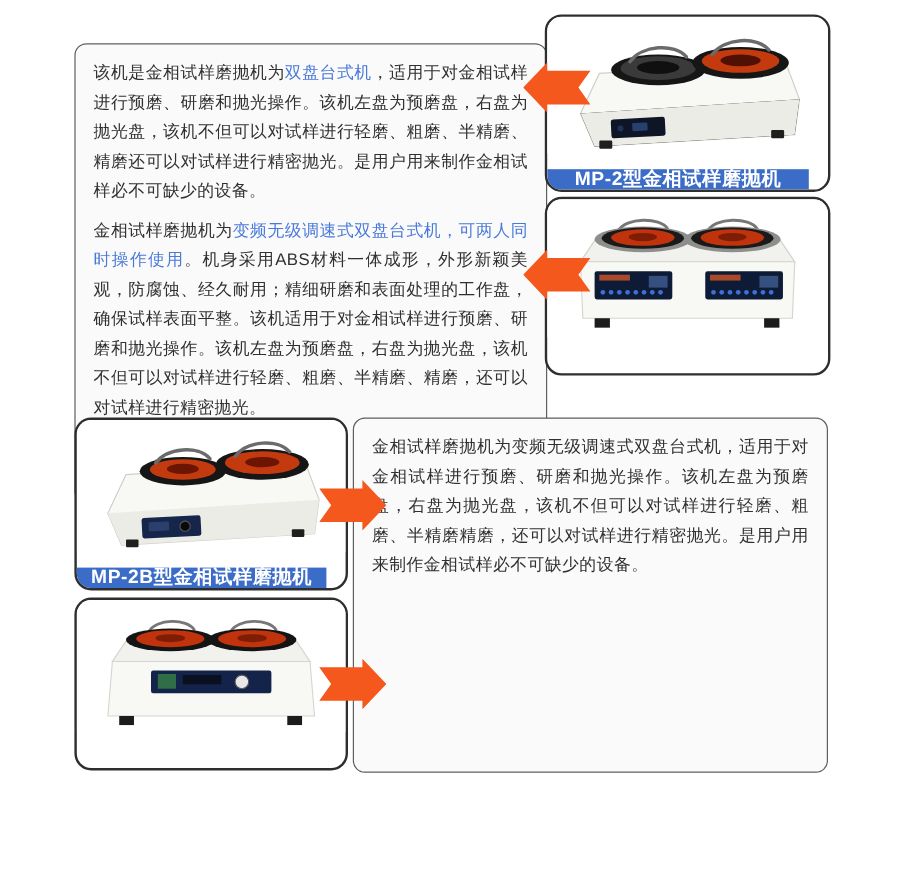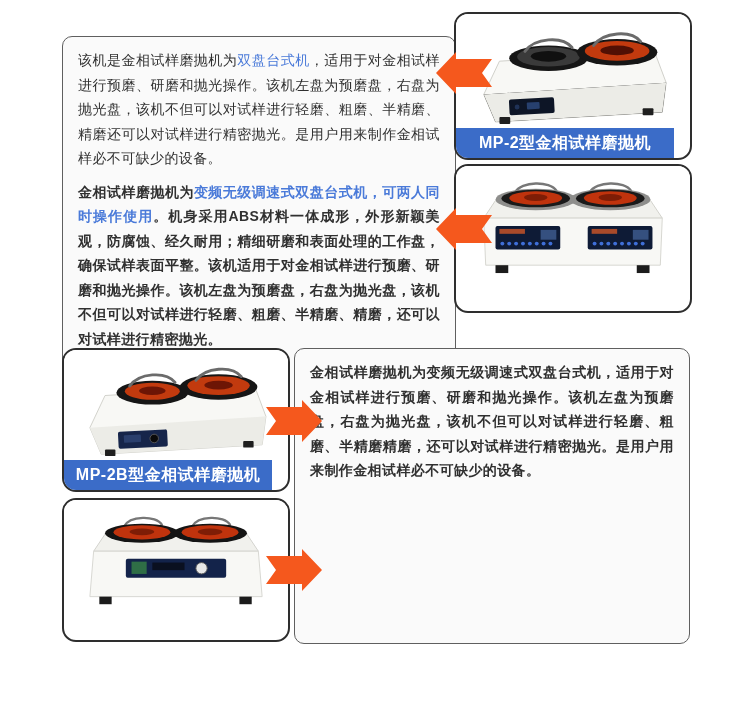--- a/index.html
+++ b/index.html
@@ -7,28 +7,28 @@
     --body-text:#303030; --card-border-dark:#2e2e2e; --card-border-light:#5f5f5f; --card-bg:#fafafa;
   }
   *{margin:0;padding:0;box-sizing:border-box;}
   html,body{background:#fff;}
   .page{position:relative;width:750px;height:726px;background:#fff;overflow:hidden;
         font-family:"Liberation Sans","DejaVu Sans",sans-serif;color:var(--body-text);}
   .text-card{position:absolute;background:var(--card-bg);border:1px solid var(--card-border-light);
         border-radius:10px;padding:11px 15px 10px 15px;font-size:14px;line-height:24.5px;
         text-align:justify;letter-spacing:.4px;}
   .text-card .para{margin-bottom:9px;}
-  .text-card .para:last-child{margin-bottom:0;font-weight:bold;}
+  .text-card .para:last-child{margin-bottom:0;}
   .run{color:var(--body-text);}
   .run.link{color:var(--link-blue);cursor:pointer;}
   .product-card{position:absolute;background:#fff;border:2px solid var(--card-border-dark);
         border-radius:14px;overflow:hidden;}
   .product-img{position:absolute;left:0;right:0;top:0;bottom:30px;display:flex;
         align-items:center;justify-content:center;background:#fff;}
-  .product-label{position:absolute;left:0;right:16px;bottom:0;height:30px;background:var(--accent-blue);
+  .product-label{position:absolute;left:0;right:16px;bottom:0;height:17px;background:var(--accent-blue);
         color:#fff;font-weight:bold;font-size:16px;display:flex;align-items:center;
         justify-content:center;letter-spacing:.5px;}
   .arrow{position:absolute;width:56px;height:42px;z-index:6;}
   .arrow svg{display:block;width:100%;height:100%;}
   
   #text-card-top{left:62px;top:12px;width:394px;height:384px;margin-top:24px;}
   #img-card-1{left:454px;top:12px;width:238px;height:148px;}
   #img-card-2{left:454px;top:164px;width:238px;height:149px;}
   #arrow-1{left:436px;top:52px;}
   #arrow-2{left:436px;top:208px;}

